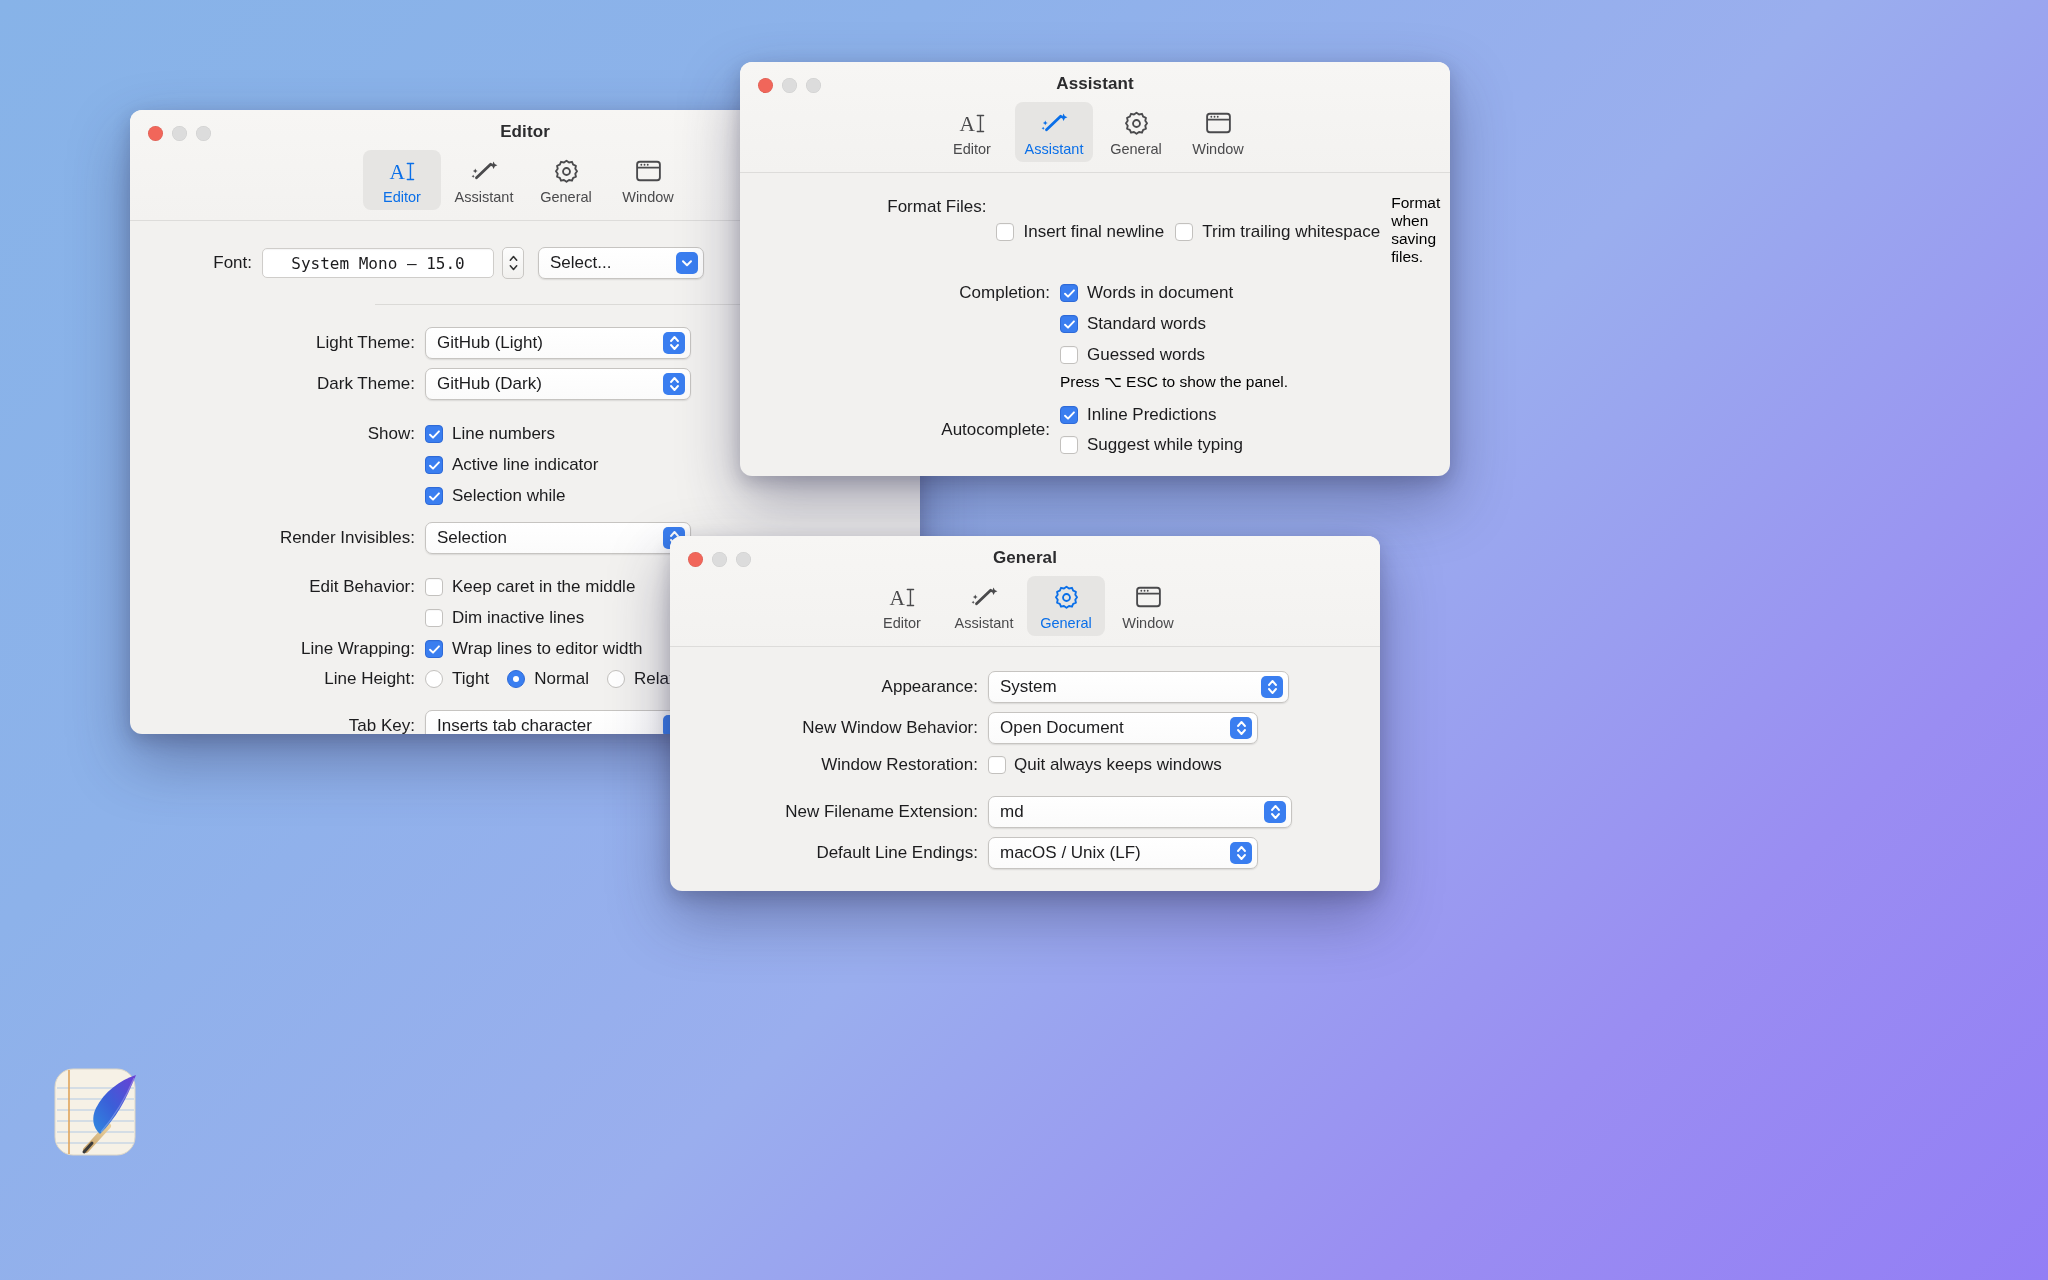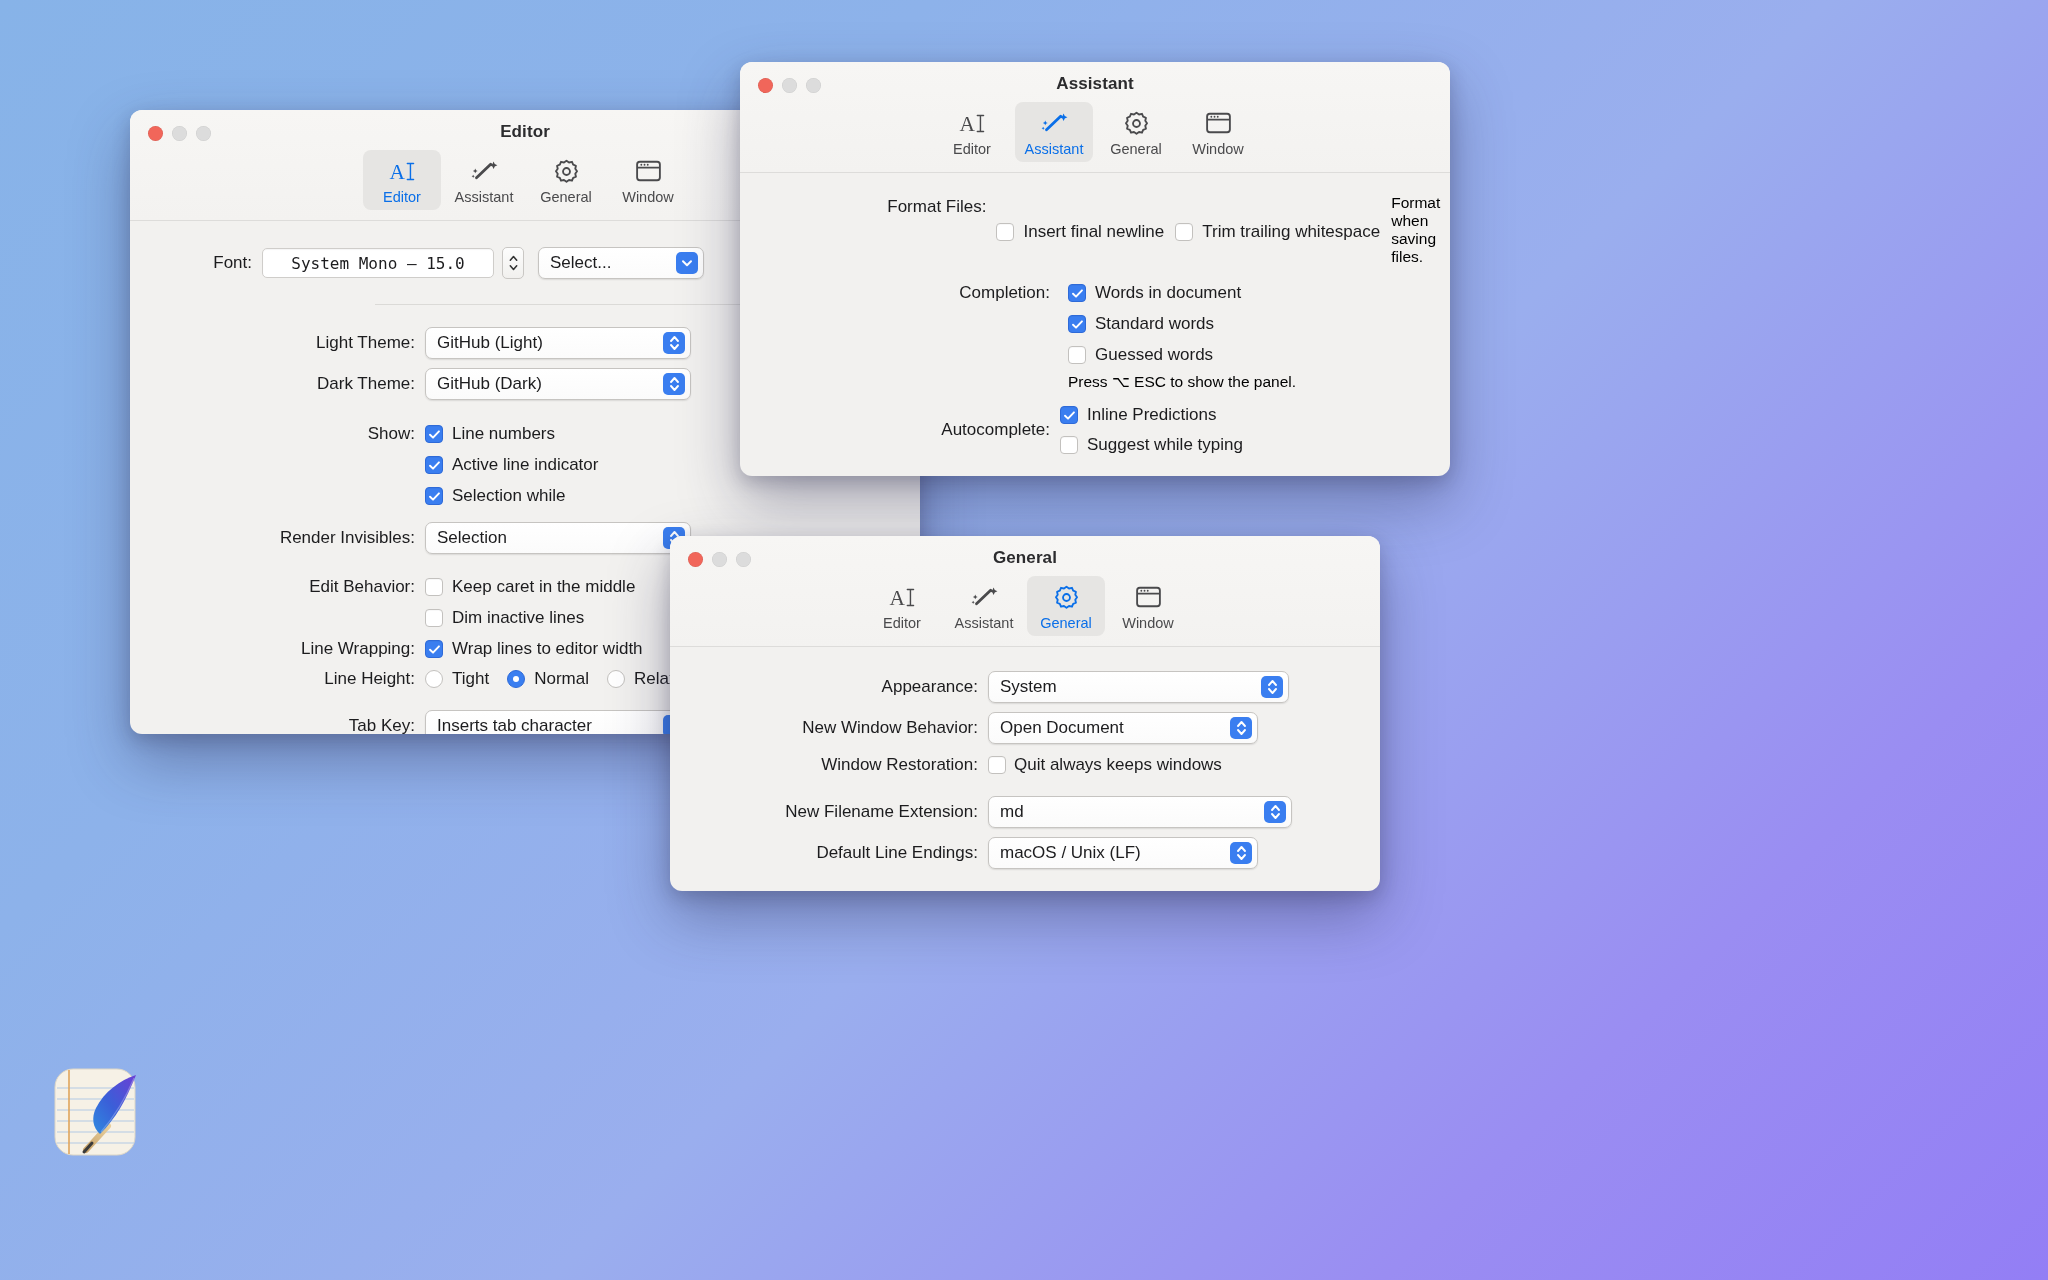--- a/index.html
+++ b/index.html
@@ -402,21 +402,21 @@
         </div>
         <div class="cbrow">
           <span class="cb"></span>
           <span class="cbtxt">Trim trailing whitespace</span>
         </div>
         <div class="sub" style="margin-top:-3px;">Format when saving files.</div>
       </div>
     </div>
 
     <div class="row" style="align-items:flex-start; margin-top:17px;">
-      <div class="lbl" style="width:310px; margin-right:18px; line-height:20px;">Completion:</div>
+      <div class="lbl" style="width:310px; margin-right:10px; line-height:20px;">Completion:</div>
       <div style="display:flex; flex-direction:column; gap:11px;">
         <div class="cbrow">
           <span class="cb on">
               <svg width="13" height="13">
                 <use href="#ic-check"></use>
               </svg>
             </span>
           <span class="cbtxt">Words in document</span>
         </div>
         <div class="cbrow">

